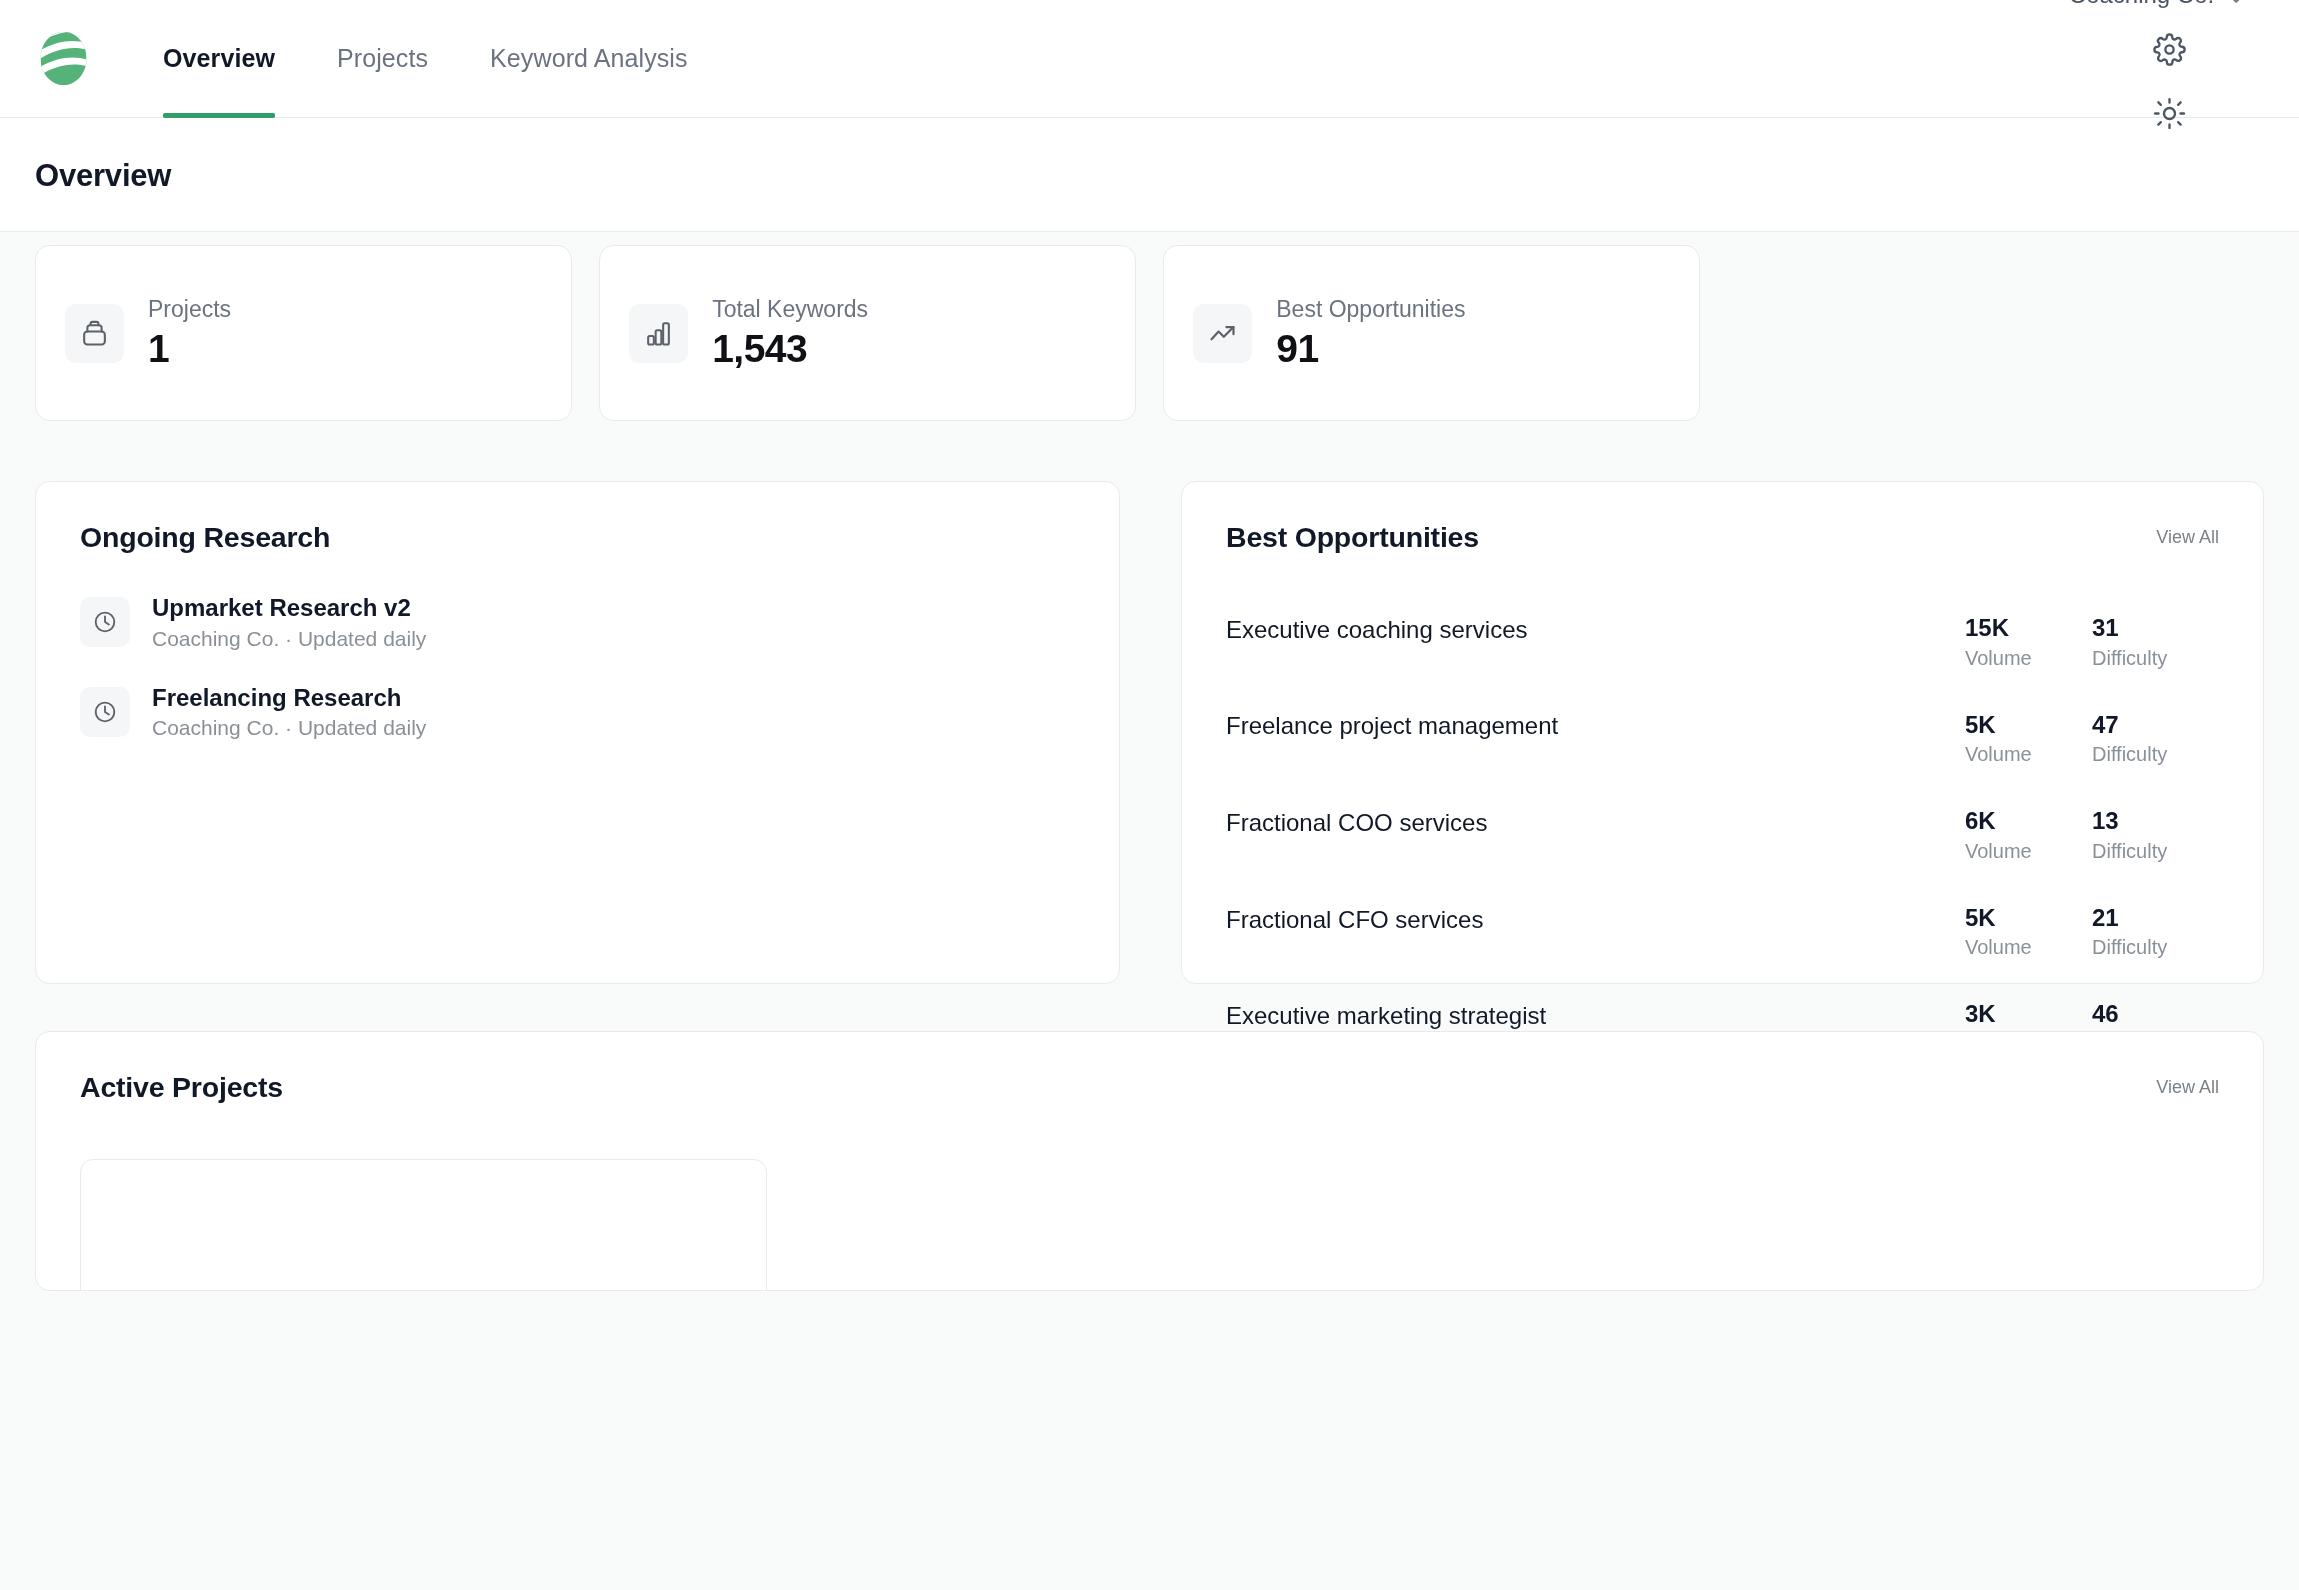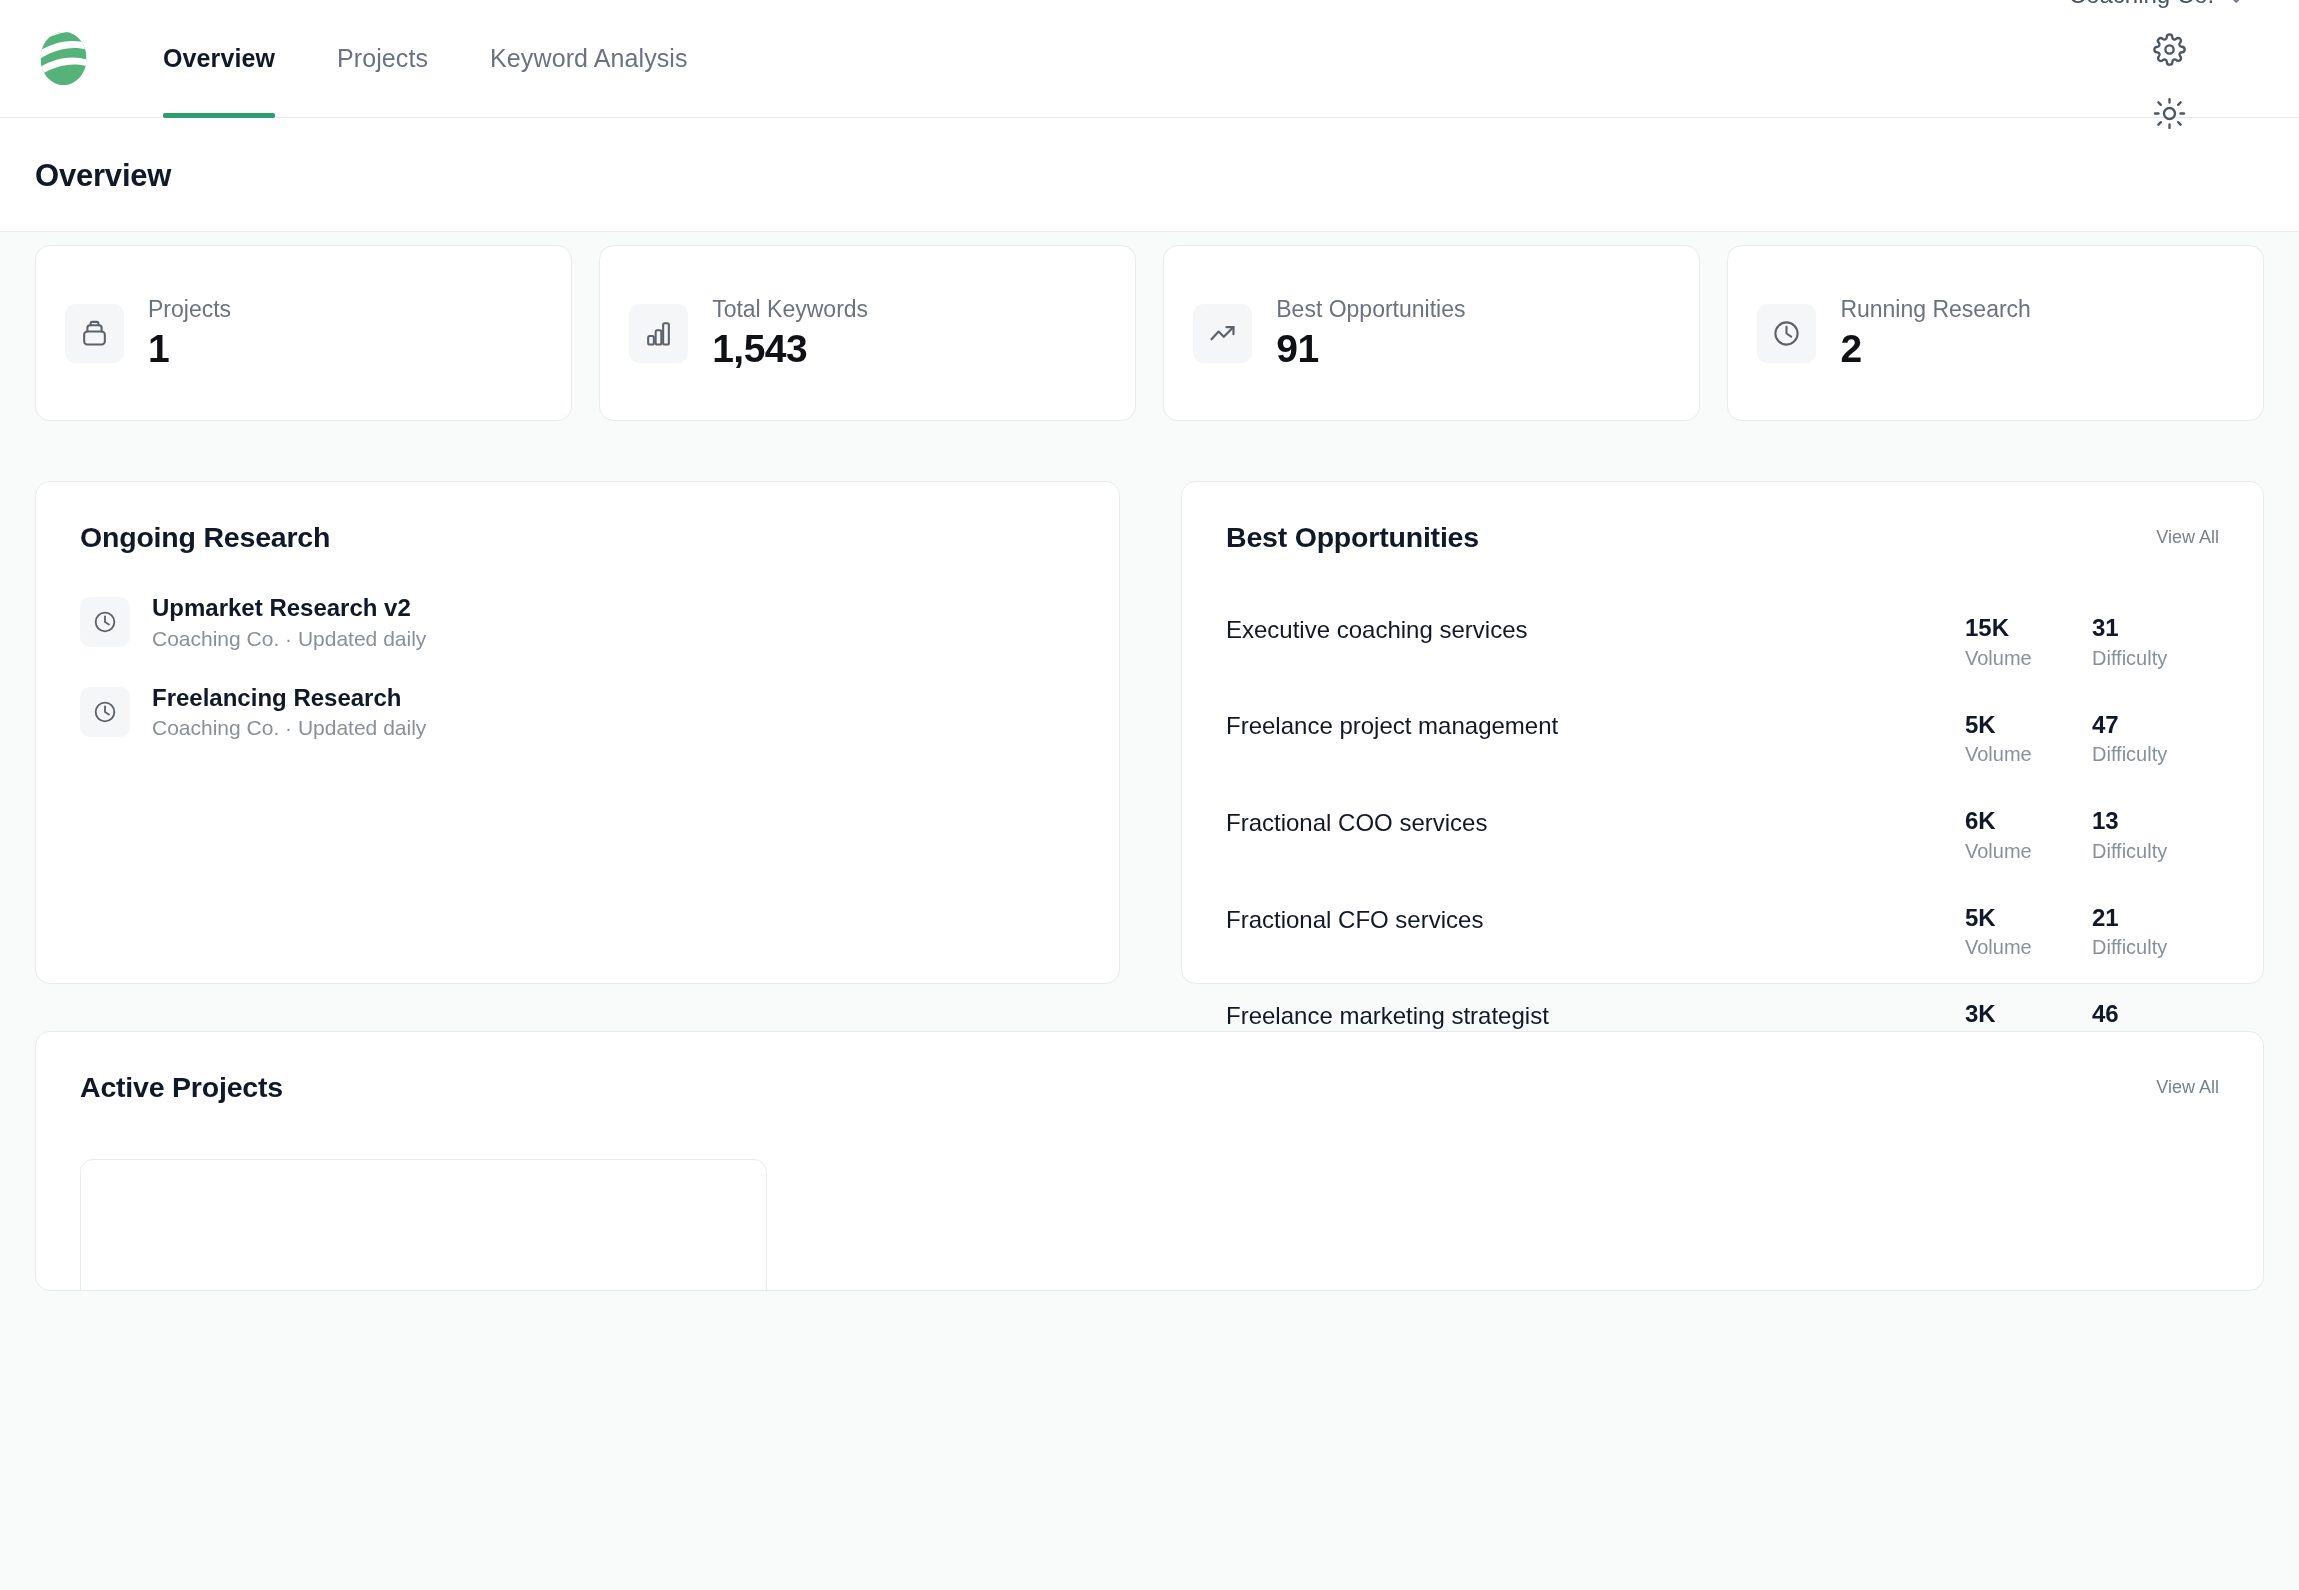--- a/index.html
+++ b/index.html
@@ -354,32 +354,20 @@
           <polyline points="3.5,16.5 9,10.5 13,14.5 20.5,7"></polyline>
           <polyline points="15,7 20.5,7 20.5,12.5"></polyline>
         </svg>
       </div>
       <div class="stat-text">
         <div class="stat-label">Best Opportunities</div>
         <div class="stat-value">91</div>
       </div>
     </div>
 
-    <div class="stat-card">
-      <div class="stat-icon-box">
-        <svg width="31" height="31" viewBox="0 0 24 24" fill="none" stroke="#5B6269" stroke-width="1.6" stroke-linecap="round" stroke-linejoin="round">
-          <circle cx="12" cy="12" r="8.6"></circle>
-          <polyline points="12,6.8 12,12 15.6,14.4"></polyline>
-        </svg>
-      </div>
-      <div class="stat-text">
-        <div class="stat-label">Running Research</div>
-        <div class="stat-value">2</div>
-      </div>
-    </div>
 
   </div>
 
   <div class="panels-row">
 
     <div class="panel panel-left">
       <div class="panel-head">
         <div class="panel-title">Ongoing Research</div>
       </div>
       <div class="research-list">
@@ -471,21 +459,21 @@
               <div class="opp-metric-label">Volume</div>
             </div>
             <div class="opp-metric">
               <div class="opp-metric-value">21</div>
               <div class="opp-metric-label">Difficulty</div>
             </div>
           </div>
         </div>
 
         <div class="opp-row">
-          <div class="opp-name">Freelance marketing strategist</div>
+          <div class="opp-name">Executive marketing strategist</div>
           <div class="opp-metrics">
             <div class="opp-metric">
               <div class="opp-metric-value">3K</div>
               <div class="opp-metric-label">Volume</div>
             </div>
             <div class="opp-metric">
               <div class="opp-metric-value">46</div>
               <div class="opp-metric-label">Difficulty</div>
             </div>
           </div>

